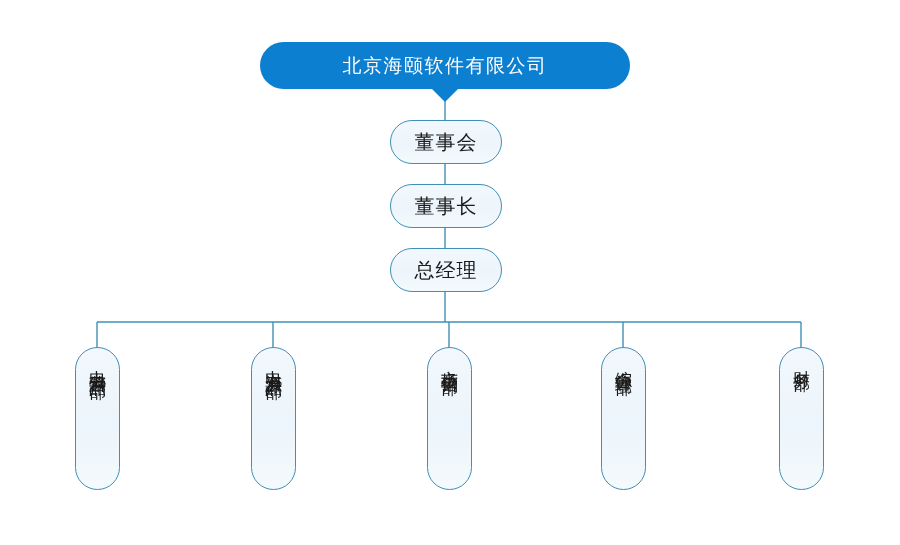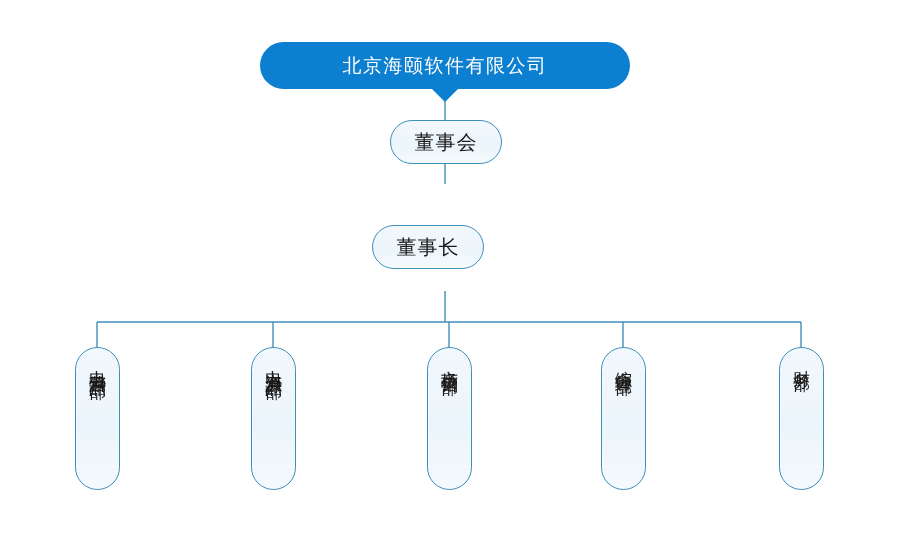--- a/index.html
+++ b/index.html
@@ -130,24 +130,27 @@
 
   <div class="root-banner">
     <span class="root-banner-label">北京海颐软件有限公司</span>
   </div>
   <div class="banner-tail"></div>
 
   <div class="node-pill chain-node" style="left:390px; top:120px;text-align:center;">
     <span class="node-label">董事会</span>
   </div>
 
-  <div class="node-pill chain-node" style="left:372px; top:184px;margin-top:41px;">
+  <div class="node-pill chain-node" style="left:390px; top:184px;">
     <span class="node-label">董事长</span>
   </div>
 
+  <div class="node-pill chain-node" style="left:390px; top:248px;">
+    <span class="node-label">总经理</span>
+  </div>
 
   <div class="node-pill dept-node" style="left:75px; top:347px;">
     <span class="node-label">电力营销产品部</span>
   </div>
 
   <div class="node-pill dept-node" style="left:251px; top:347px;">
     <span class="node-label">电力资源产品部</span>
   </div>
 
   <div class="node-pill dept-node" style="left:427px; top:347px;">

